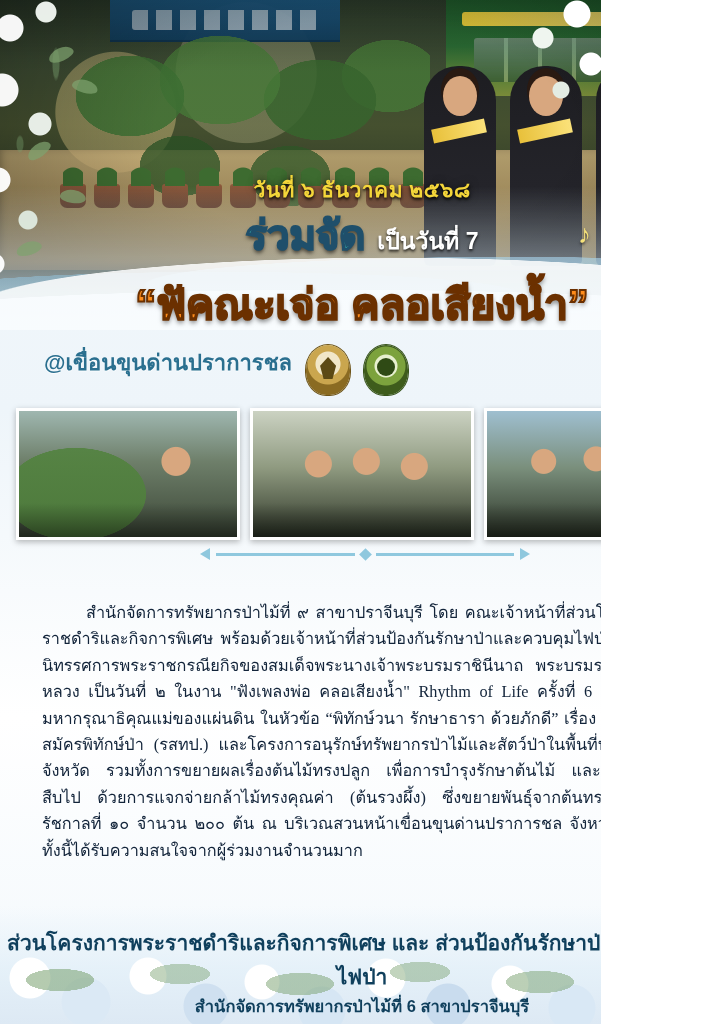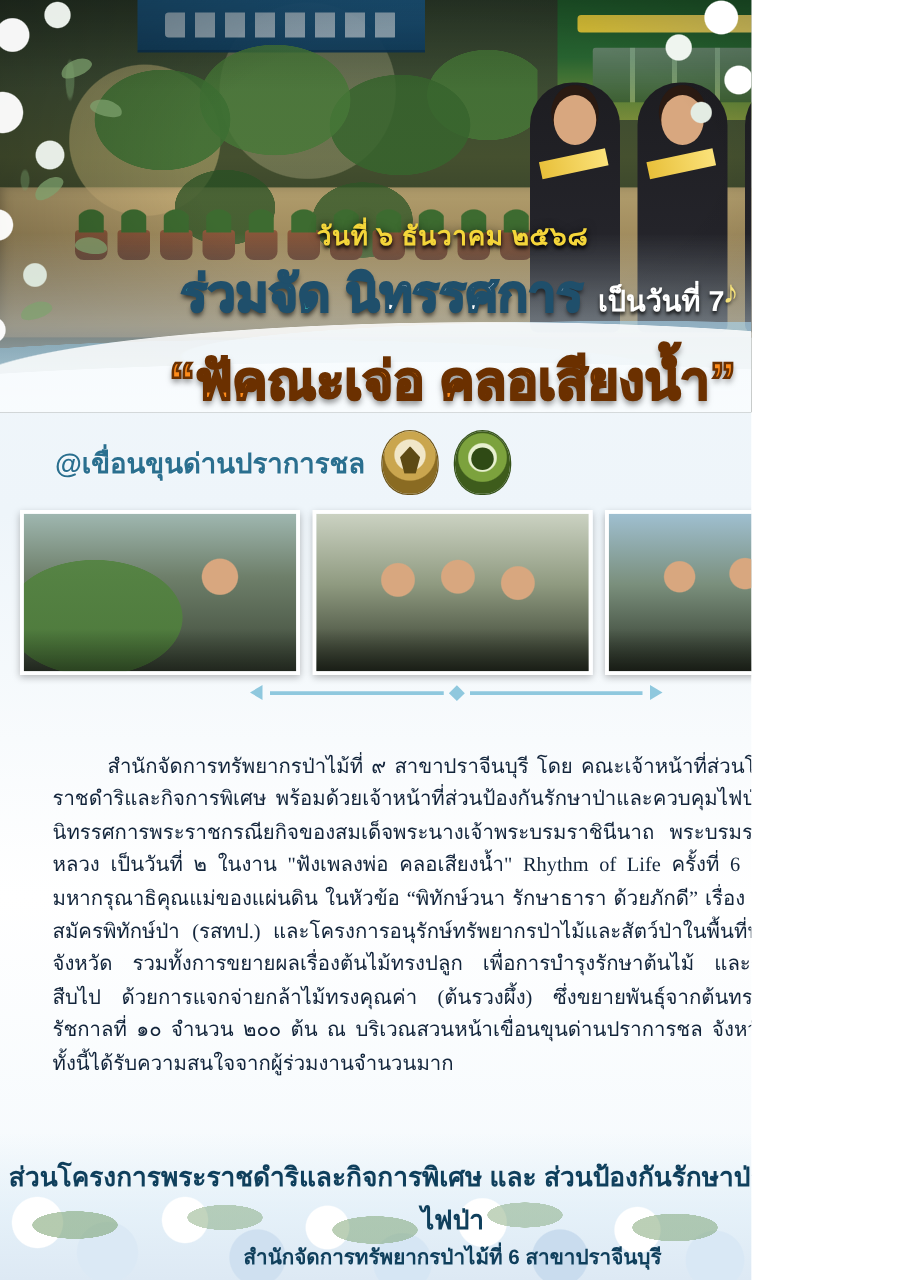--- a/index.html
+++ b/index.html
@@ -273,21 +273,21 @@
     line-height: 1;
   }
   .notes span:nth-child(2) { font-size: 18px; margin-left: 2px; }
   .notes span:nth-child(3) { font-size: 30px; margin-left: 4px; }
 
   .venue-row {
     position: absolute;
     left: 44px; top: 345px;
     z-index: 6;
     display: flex;
-    align-items: center;
+    align-items: flex-start;
     gap: 14px;
   }
   .venue-text {
     font-size: 22px;
     color: #2a6f8f;
     font-weight: bold;
     text-shadow: 0 1px 1px rgba(255,255,255,.9);
   }
   .seal {
     width: 44px; height: 50px;
@@ -460,21 +460,20 @@
     </div>
   </div>
   <div class="floral floral-topright"></div>
   <div class="floral floral-bottom"></div>
   <div class="floral floral-bottom-leaves"></div>
 
   <div class="headline">
     <div class="date-line">วันที่ ๖ ธันวาคม ๒๕๖๘</div>
     <div class="title-row">
       <span class="t-join">ร่วมจัด</span>
-      <span class="t-exhibit">นิทรรศการ</span>
       <span class="t-dayno">เป็นวันที่ 7</span>
     </div>
     <div class="t-song">“ฟัคณะเจ่อ คลอเสียงน้ำ”</div>
     <div class="notes">
       <span>♪</span>
       <span>♫</span>
       <span>♪</span>
     </div>
   </div>
 

